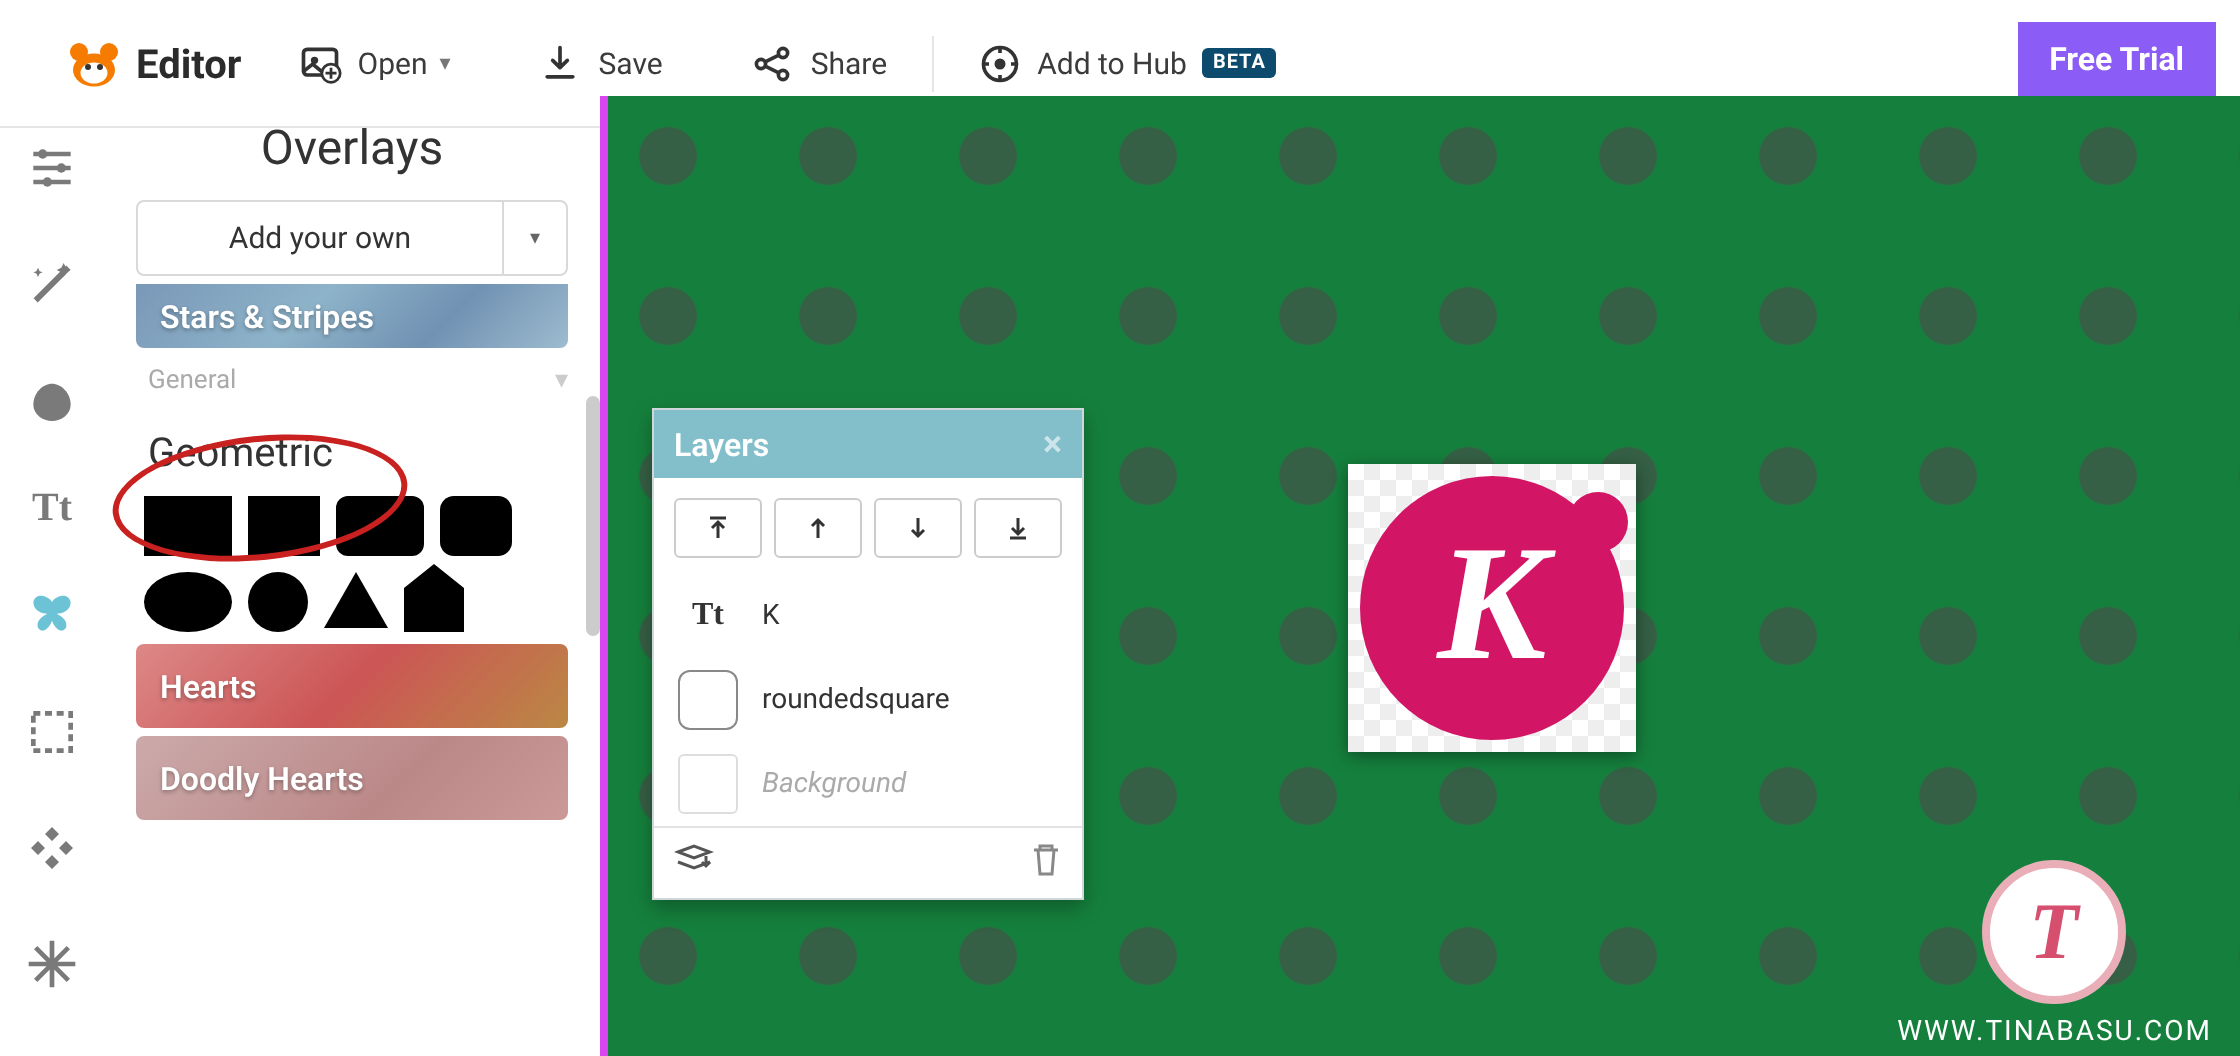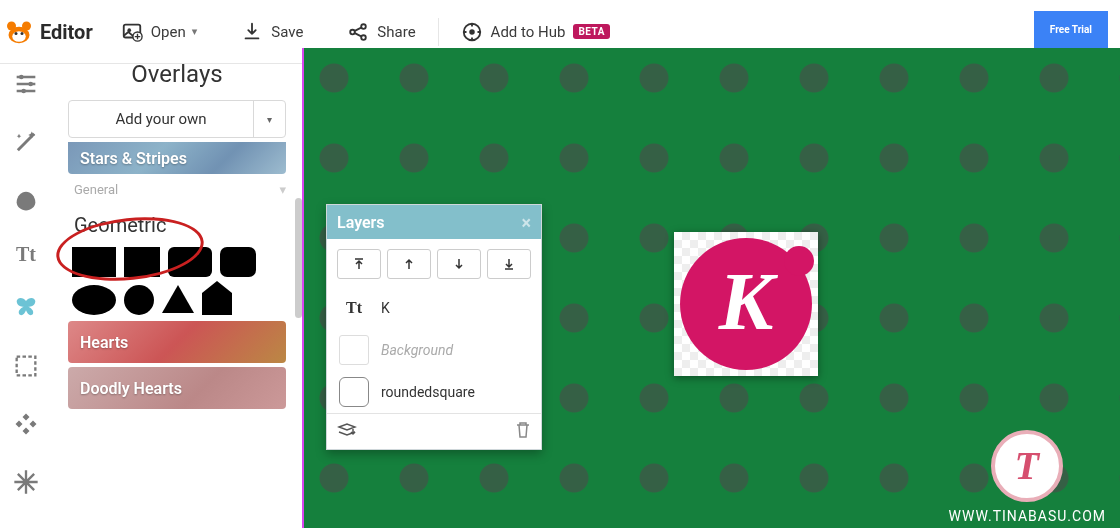--- a/index.html
+++ b/index.html
@@ -1,41 +1,41 @@
 <!DOCTYPE html>
 <html><head>
 <meta charset="utf-8">
 <style>
 * { box-sizing: border-box; margin: 0; padding: 0; font-family: -apple-system, BlinkMacSystemFont, "Segoe UI", Roboto, Helvetica, Arial, sans-serif; }
 body { width: 1120px; height: 528px; background: #fff; overflow: hidden; position: relative; }
 
 
-.topbar { height: 64px; border-bottom: 1px solid #e6e6e6; display: flex; align-items: center; padding: 0 12px 0 4px; }
+.topbar { height: 64px; border-bottom: 1px solid #e6e6e6; display: flex; align-items: center; padding: 0 12px 0 32px; }
 .logo { display: flex; align-items: center; gap: 6px; font-size: 20px; font-weight: 700; color: #2b2b2b; }
 .logo-icon { width: 30px; height: 26px; }
 .tb-group { display: flex; align-items: center; margin-left: 28px; gap: 44px; }
 .tb-item { display: flex; align-items: center; gap: 8px; color: #3b3b3b; font-size: 15px; cursor: pointer; }
 .tb-item svg, .tb-icon { width: 22px; height: 22px; }
 .caret { font-size: 11px; color: #777; margin-left: -2px; }
 .divider { width: 1px; height: 28px; background: #e6e6e6; margin: 0 22px; }
-.beta-badge { background: #be185d; color: #fff; font-size: 10px; font-weight: 700; letter-spacing: .5px; border-radius: 3px; padding: 2px 5px; }
-.free-trial { margin-left: auto; background: #3b82f6; color: #fff; font-weight: 700; font-size: 10px; padding: 10px 16px 14px; cursor: pointer; position: relative; height: 42px; display:flex; align-items:center; }
+.beta-badge { background: #0c4a6e; color: #fff; font-size: 10px; font-weight: 700; letter-spacing: .5px; border-radius: 3px; padding: 2px 5px; }
+.free-trial { margin-left: auto; background: #8b5cf6; color: #fff; font-weight: 700; font-size: 16px; padding: 10px 16px 14px; cursor: pointer; position: relative; height: 42px; display:flex; align-items:center; }
 .free-trial::after { content:""; position:absolute; bottom:-8px; left:0; right:0; height:8px; background:linear-gradient(135deg,#e69900 25%, transparent 25%) -4px 0, linear-gradient(225deg,#e69900 25%, transparent 25%) -4px 0; background-size:8px 8px; }
 
 
 .rail { position: absolute; left: 0; top: 48px; width: 52px; height: 480px; display: flex; flex-direction: column; align-items: center; padding-top: 22px; gap: 30px; color: #7a7a7a; }
 .rail-item { width: 32px; height: 28px; display: flex; align-items: center; justify-content: center; cursor: pointer; }
 .rail-item svg { width: 28px; height: 28px; fill: #7a7a7a; }
 .rail-item.active svg { fill: #6cc3d5; }
 .rail-text { font: 700 20px/1 Georgia, serif; color: #7a7a7a; }
 .rail-item.beta-mark { position:relative; }
 .rail-item.beta-mark::after { content:"BETA"; position:absolute; bottom:-10px; left:0; font-size:9px; font-weight:700; background:#bdbdbd; color:#fff; border-radius:3px; padding:1px 4px; }
 
 
-.panel { position: absolute; left: 52px; top: 48px; width: 252px; height: 480px; border-right: 2px solid #d946ef; padding: 12px 16px 0; overflow:hidden; }
+.panel { position: absolute; left: 52px; top: 48px; width: 252px; height: 480px; border-right: 4px solid #d946ef; padding: 12px 16px 0; overflow:hidden; }
 .panel h2 { font-size: 24px; font-weight: 400; color: #333; text-align: center; margin-bottom: 12px; }
 .add-own { display:flex; border:1px solid #d9d9d9; border-radius:4px; height:38px; margin-bottom:10px; }
 .add-own span { flex:1; display:flex; align-items:center; justify-content:center; color:#333; font-size:15px; }
 .add-own .dd { width:32px; border-left:1px solid #d9d9d9; display:flex; align-items:center; justify-content:center; color:#666; font-size:10px;}
 .cat-banner { height:42px; border-radius:4px; margin-bottom:4px; display:flex; align-items:center; padding:12px 12px; color:#fff; font-size:16px; font-weight:600; text-shadow:0 1px 2px rgba(0,0,0,.3); }
 .cat-banner.stars { background: linear-gradient(135deg,#7a98b8 0%, #8db3c9 40%, #7192b3 70%, #9dbccf 100%); border-top-left-radius:0; border-top-right-radius:0; height:32px; margin-top:-6px; }
 .sub-label { color:#aaa; font-size:13px; padding:4px 0 4px 6px; display:flex; align-items:center; gap:6px; }
 .group-title { font-size:20px; color:#333; padding:12px 6px 6px; font-weight:400; }
 .ring { position:absolute; left:56px; top:218px; width:148px; height:62px; border:3px solid #c92020; border-radius:50%; transform:rotate(-6deg); pointer-events:none; }
 .shape-grid { display:flex; flex-wrap:wrap; gap:8px; padding:4px 4px; }
@@ -246,27 +246,27 @@
       <div class="lbtn">
           <svg width="14" height="14" viewBox="0 0 14 14">
             <path d="M7 2v8M4 7l3 3 3-3M3 12h8" stroke="#333" stroke-width="1.5" fill="none"></path>
           </svg>
         </div>
     </div>
     <div class="layer-item">
       <div class="layer-thumb" style="border:none;font:700 16px Georgia;color:#333">Tt</div>
       <span>K</span>
     </div>
+    <div class="layer-item">
+      <div class="layer-thumb" style="border-radius:6px"></div>
+      <span>roundedsquare</span>
+    </div>
     <div class="layer-item bg">
       <div class="layer-thumb ghost"></div>
       <span>Background</span>
-    </div>
-    <div class="layer-item">
-      <div class="layer-thumb" style="border-radius:6px"></div>
-      <span>roundedsquare</span>
     </div>
     <div class="layers-foot">
       <span class="flat"><svg width="20" height="16" viewBox="0 0 20 16">
             <path d="M2 5l8-3 8 3-8 3zM2 10l8 3 8-3" fill="none" stroke="#555" stroke-width="1.5"></path>
             <path d="M16 7v5m-2-2l2 2 2-2" stroke="#555" stroke-width="1.5" fill="none"></path>
           </svg></span>
       <span class="trash"><svg width="16" height="18" viewBox="0 0 16 18">
             <path d="M2 4h12M5 4V2h6v2M4 4l1 12h6l1-12" fill="none" stroke="#888" stroke-width="1.5"></path>
           </svg></span>
     </div>

